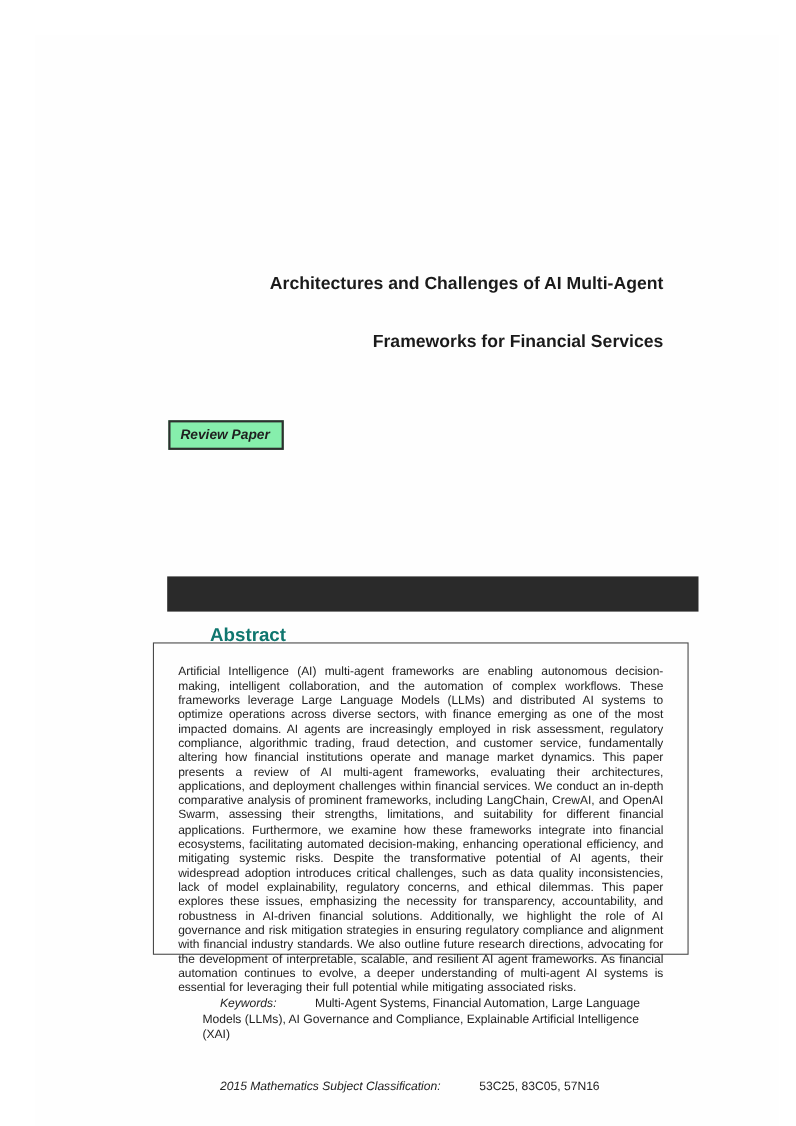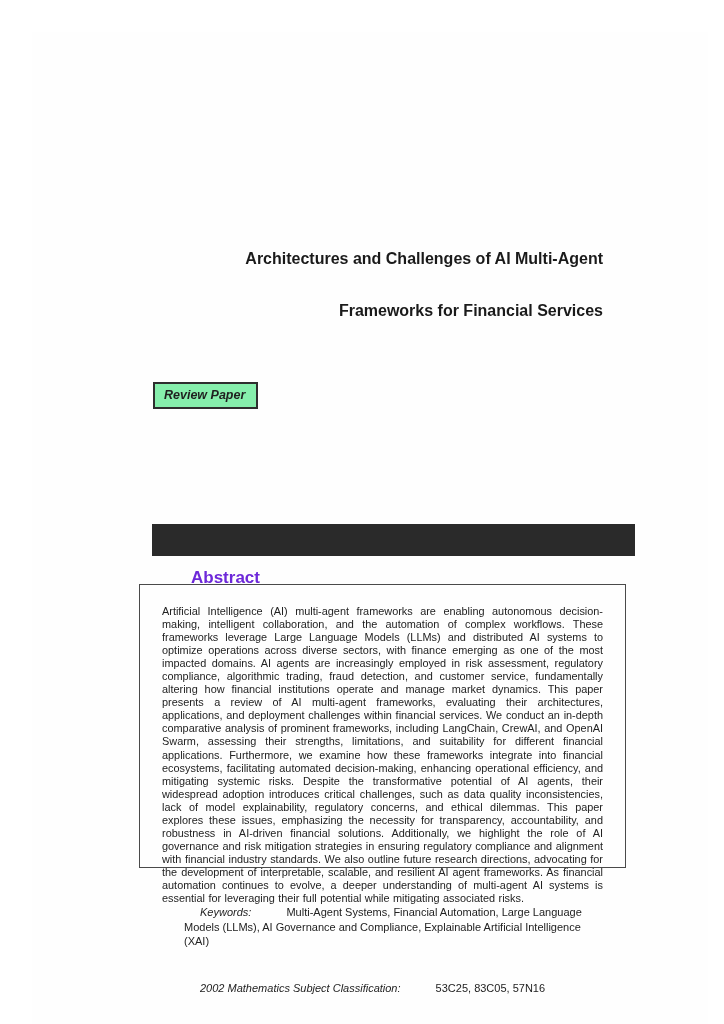--- a/index.html
+++ b/index.html
@@ -43,21 +43,21 @@
     width: 483px;
     height: 2px;
     background: #2a2a2a;
   }
   .abstract-heading {
     position: absolute;
     left: 143px;
     top: 520px;
     font-size: 17px;
     font-weight: bold;
-    color: #6d28d9;
+    color: #0f766e;
   }
   .abstract-box {
     position: absolute;
     left: 107px;
     top: 552px;
     width: 487px;
     height: 284px;
     border: 1.4px solid #4a4a4a;
     padding: 4px 6px;
     background: #fefefe;
@@ -99,18 +99,18 @@
   <div class="abstract-box">
     <div class="abstract-text">Artificial Intelligence (AI) multi-agent frameworks are enabling autonomous decision-making, intelligent collaboration, and the automation of complex workflows. These frameworks leverage Large Language Models (LLMs) and distributed AI systems to optimize operations across diverse sectors, with finance emerging as one of the most impacted domains. AI agents are increasingly employed in risk assessment, regulatory compliance, algorithmic trading, fraud detection, and customer service, fundamentally altering how financial institutions operate and manage market dynamics. This paper presents a review of AI multi-agent frameworks, evaluating their architectures, applications, and deployment challenges within financial services. We conduct an in-depth comparative analysis of prominent frameworks, including LangChain, CrewAI, and OpenAI Swarm, assessing their strengths, limitations, and suitability for different financial applications. Furthermore, we examine how these frameworks integrate into financial ecosystems, facilitating automated decision-making, enhancing operational efficiency, and mitigating systemic risks. Despite the transformative potential of AI agents, their widespread adoption introduces critical challenges, such as data quality inconsistencies, lack of model explainability, regulatory concerns, and ethical dilemmas. This paper explores these issues, emphasizing the necessity for transparency, accountability, and robustness in AI-driven financial solutions. Additionally, we highlight the role of AI governance and risk mitigation strategies in ensuring regulatory compliance and alignment with financial industry standards. We also outline future research directions, advocating for the development of interpretable, scalable, and resilient AI agent frameworks. As financial automation continues to evolve, a deeper understanding of multi-agent AI systems is essential for leveraging their full potential while mitigating associated risks.</div>
   </div>
 
   <div class="meta-block">
     <div>
       <span class="meta-label">Keywords:</span>
       <span>Multi-Agent Systems, Financial Automation, Large Language Models (LLMs), AI Governance and Compliance, Explainable Artificial Intelligence (XAI)</span>
     </div>
     <div>
-      <span class="meta-label">2002 Mathematics Subject Classification:</span>
+      <span class="meta-label">2015 Mathematics Subject Classification:</span>
       <span>53C25, 83C05, 57N16</span>
     </div>
   </div>
 
 </div>
 
 </body></html>

